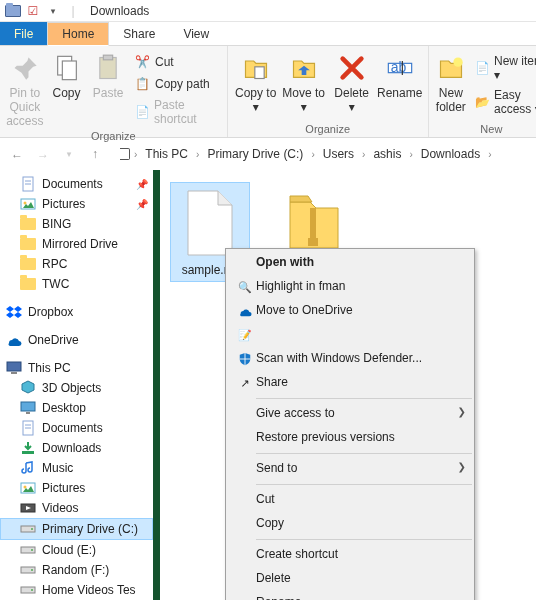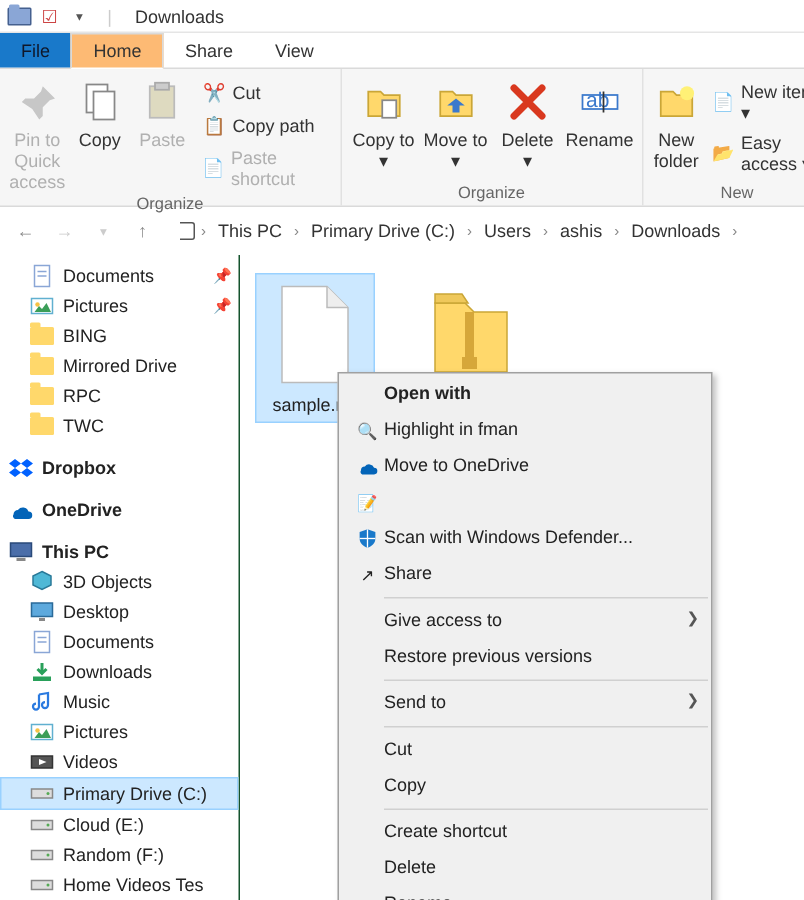--- a/index.html
+++ b/index.html
@@ -6,21 +6,21 @@
 body { width: 536px; height: 600px; background: #fff; overflow: hidden; position: relative; }
 
 
 .titlebar { height: 22px; background: #fff; display: flex; align-items: center; padding: 0 4px; border-bottom: 1px solid #e5e5e5; }
 .titlebar .qat { display: flex; gap: 2px; align-items: center; }
 .titlebar .qat span { width: 18px; height: 18px; display: flex; align-items: center; justify-content: center; }
 .titlebar .title { margin-left: 8px; color: #333; }
 
 
 .menurow { height: 24px; display: flex; align-items: stretch; background: #fff; border-bottom: 1px solid #dadada; }
-.menurow .file-tab { background: #1979ca; color: #0f172a; padding: 0 14px; display: flex; align-items: center; }
+.menurow .file-tab { background: #1979ca; color: #fef9c3; padding: 0 14px; display: flex; align-items: center; }
 .menurow .tab { padding: 0 14px; display: flex; align-items: center; color: #333; }
 .menurow .tab.active { background: #fdba74; border: 1px solid #dadada; border-bottom: 1px solid #fff; margin-bottom: -1px; }
 
 
 .ribbon { height: 92px; background: #f6f6f6; display: flex; border-bottom: 1px solid #dadada; }
 .ribbon-group { border-right: 1px solid #e1e1e1; padding: 2px 6px 0 6px; display: flex; flex-direction: column; }
 .ribbon-group .group-body { flex: 1; display: flex; align-items: flex-start; gap: 4px; }
 .ribbon-group .group-label { text-align: center; font-size: 11px; color: #666; padding: 2px 0; }
 .big-btn { width: 44px; display: flex; flex-direction: column; align-items: center; text-align: center; font-size: 11px; color: #333; gap: 2px; padding-top: 4px; }
 .big-btn.disabled { color: #b0b0b0; }
@@ -32,24 +32,24 @@
 
 .navrow { height: 32px; display: flex; align-items: center; padding: 4px 6px; gap: 4px; }
 .navbtn { width: 22px; height: 22px; display: flex; align-items: center; justify-content: center; color: #888; }
 .navbtn.dis { color: #ccc; }
 .crumb { display: flex; align-items: center; gap: 2px; }
 .crumb-item { padding: 3px 6px; color: #333; }
 .crumb-sep { color: #888; font-size: 10px; }
 
 
 .explorer-body { display: flex; height: calc(600px - 22px - 24px - 92px - 32px); }
-.sidebar { width: 160px; border-right: 1px solid #14532d; overflow: hidden; padding-top: 4px; position: relative; }
+.sidebar { width: 160px; border-right: 7px solid #14532d; overflow: hidden; padding-top: 4px; position: relative; }
 .sidebar .sep { height: 8px; }
 .side-item { display: flex; align-items: center; gap: 6px; padding: 2px 4px 2px 20px; color: #222; white-space: nowrap; }
-.side-item.top { padding-left: 6px; font-weight: 700; }
+.side-item.top { padding-left: 6px; font-weight: 400; }
 .side-item .sicon { width: 16px; height: 16px; display: flex; align-items: center; justify-content: center; flex-shrink: 0; }
 .side-item.selected { background: #cce8ff; border: 1px solid #99d1ff; padding-left: 19px; }
 .side-item .pin { margin-left: auto; color: #888; font-size: 10px; }
 
 .content { flex: 1; padding: 12px 10px; position: relative; display: flex; align-items: flex-start; gap: 24px; }
 .file-item { width: 80px; display: flex; flex-direction: column; align-items: center; gap: 4px; padding: 4px; }
 .file-item.selected { background: #cce8ff; border: 1px solid #99d1ff; }
 .file-item .ficon { width: 60px; height: 72px; }
 .file-item .flabel { font-size: 12px; text-align: center; color: #222; }
 

